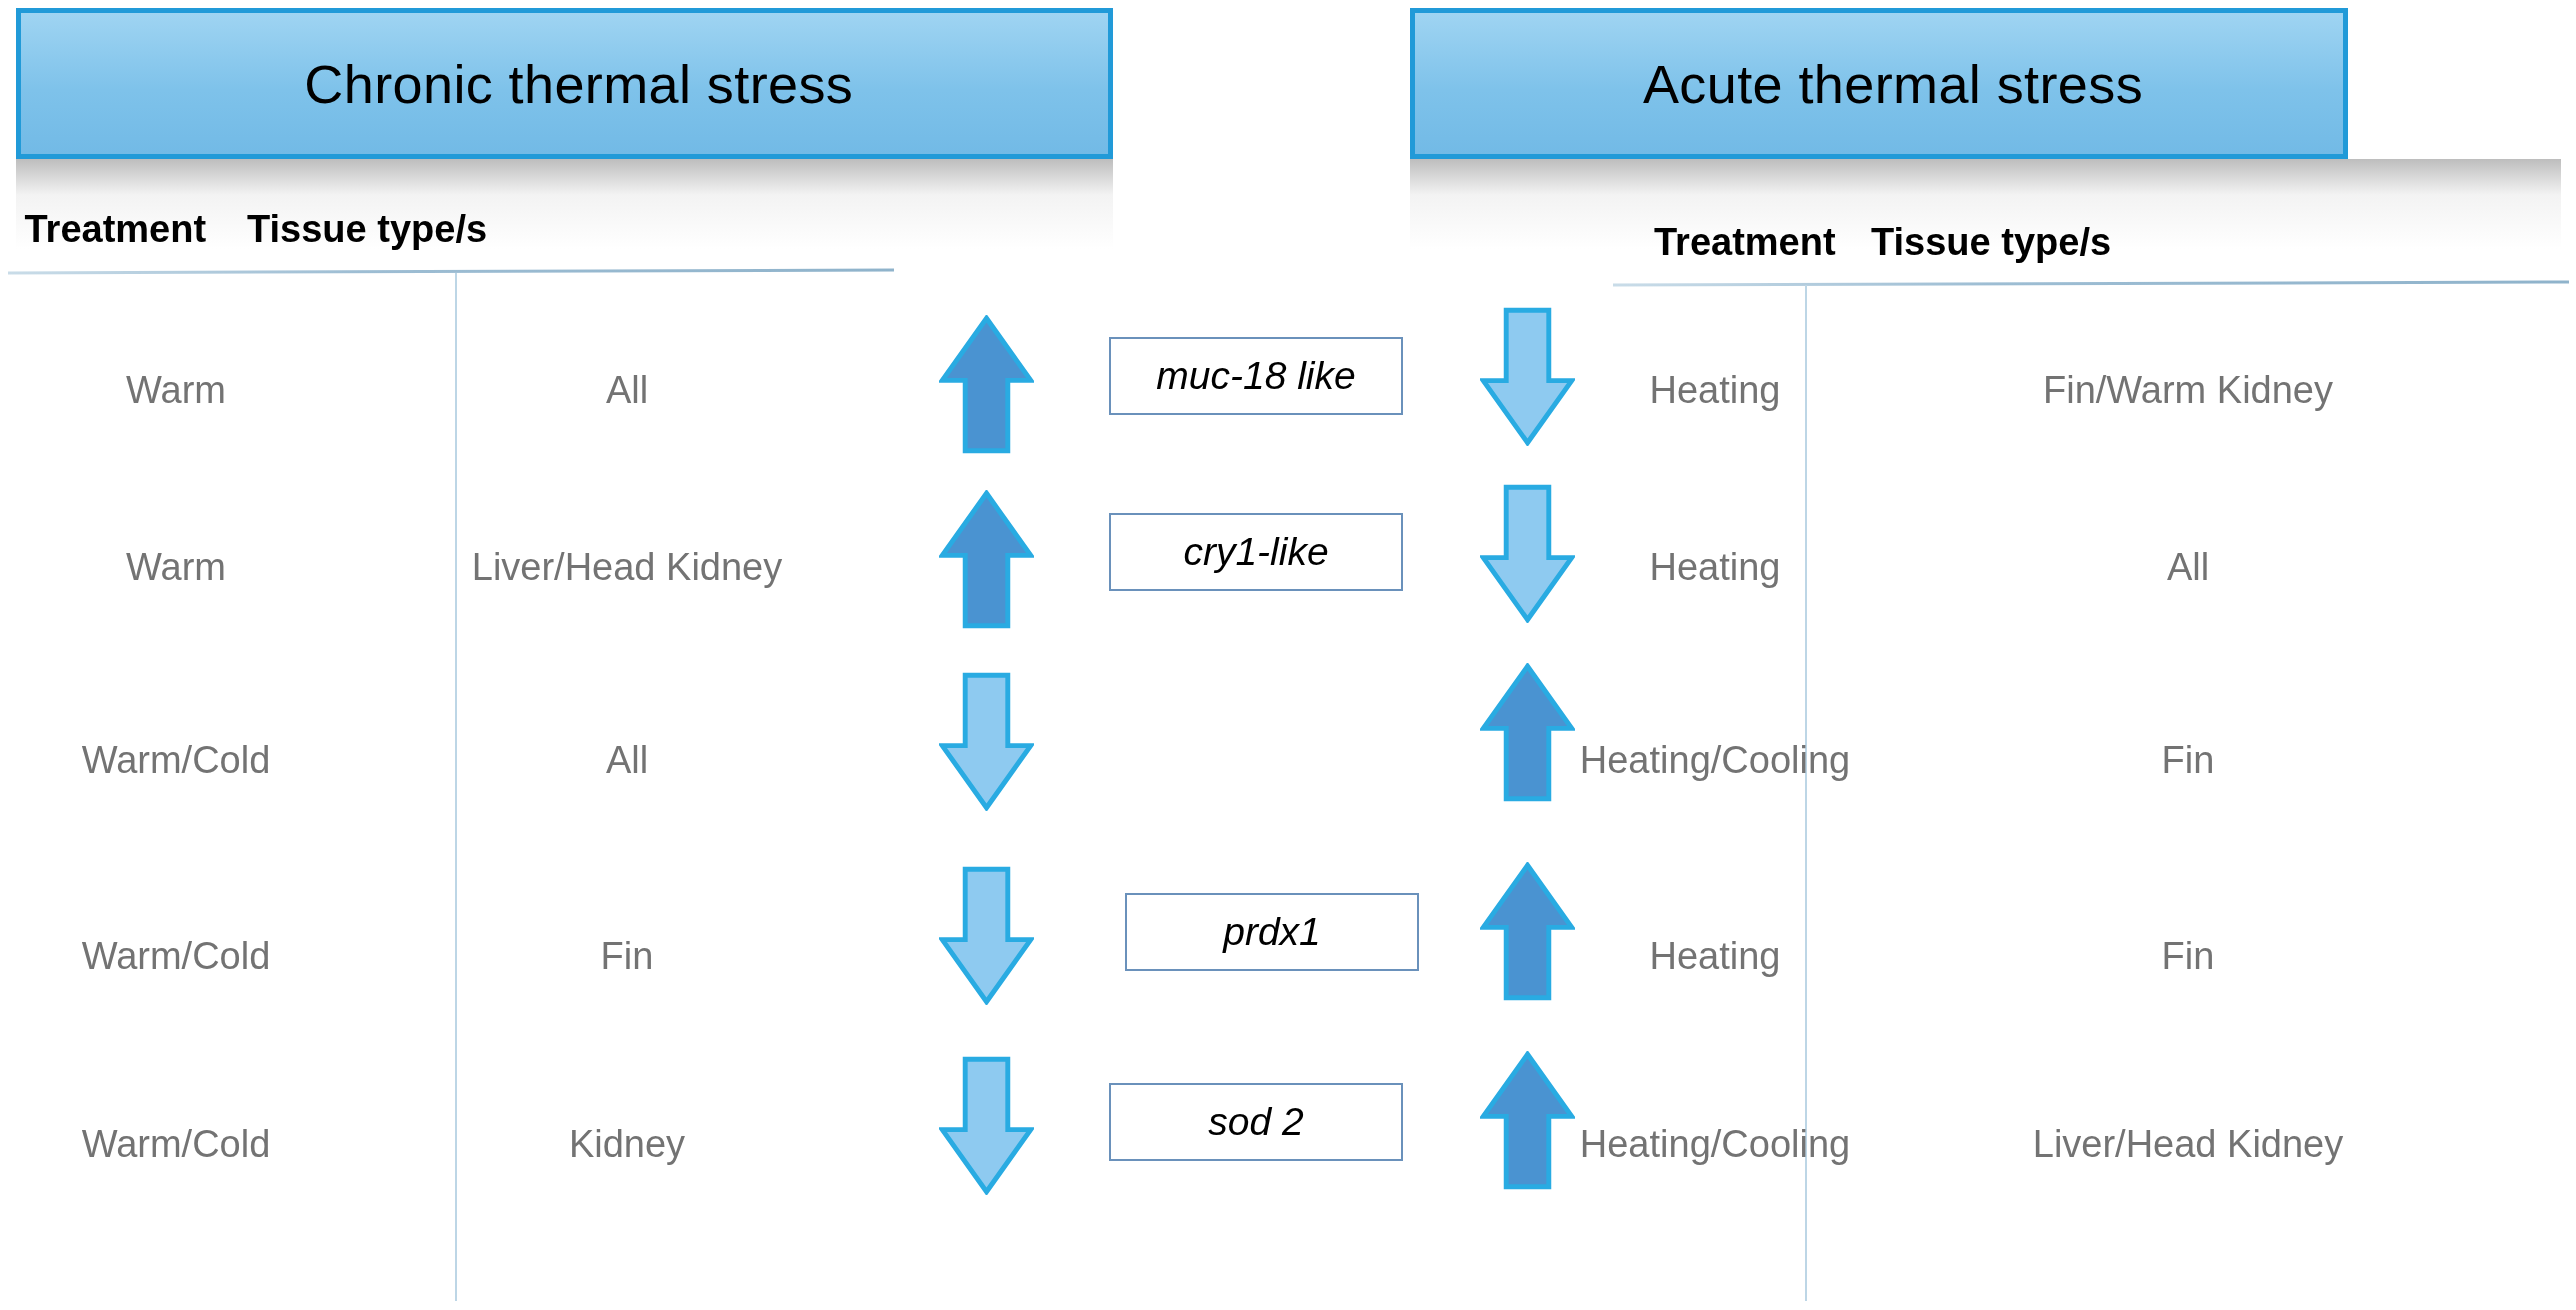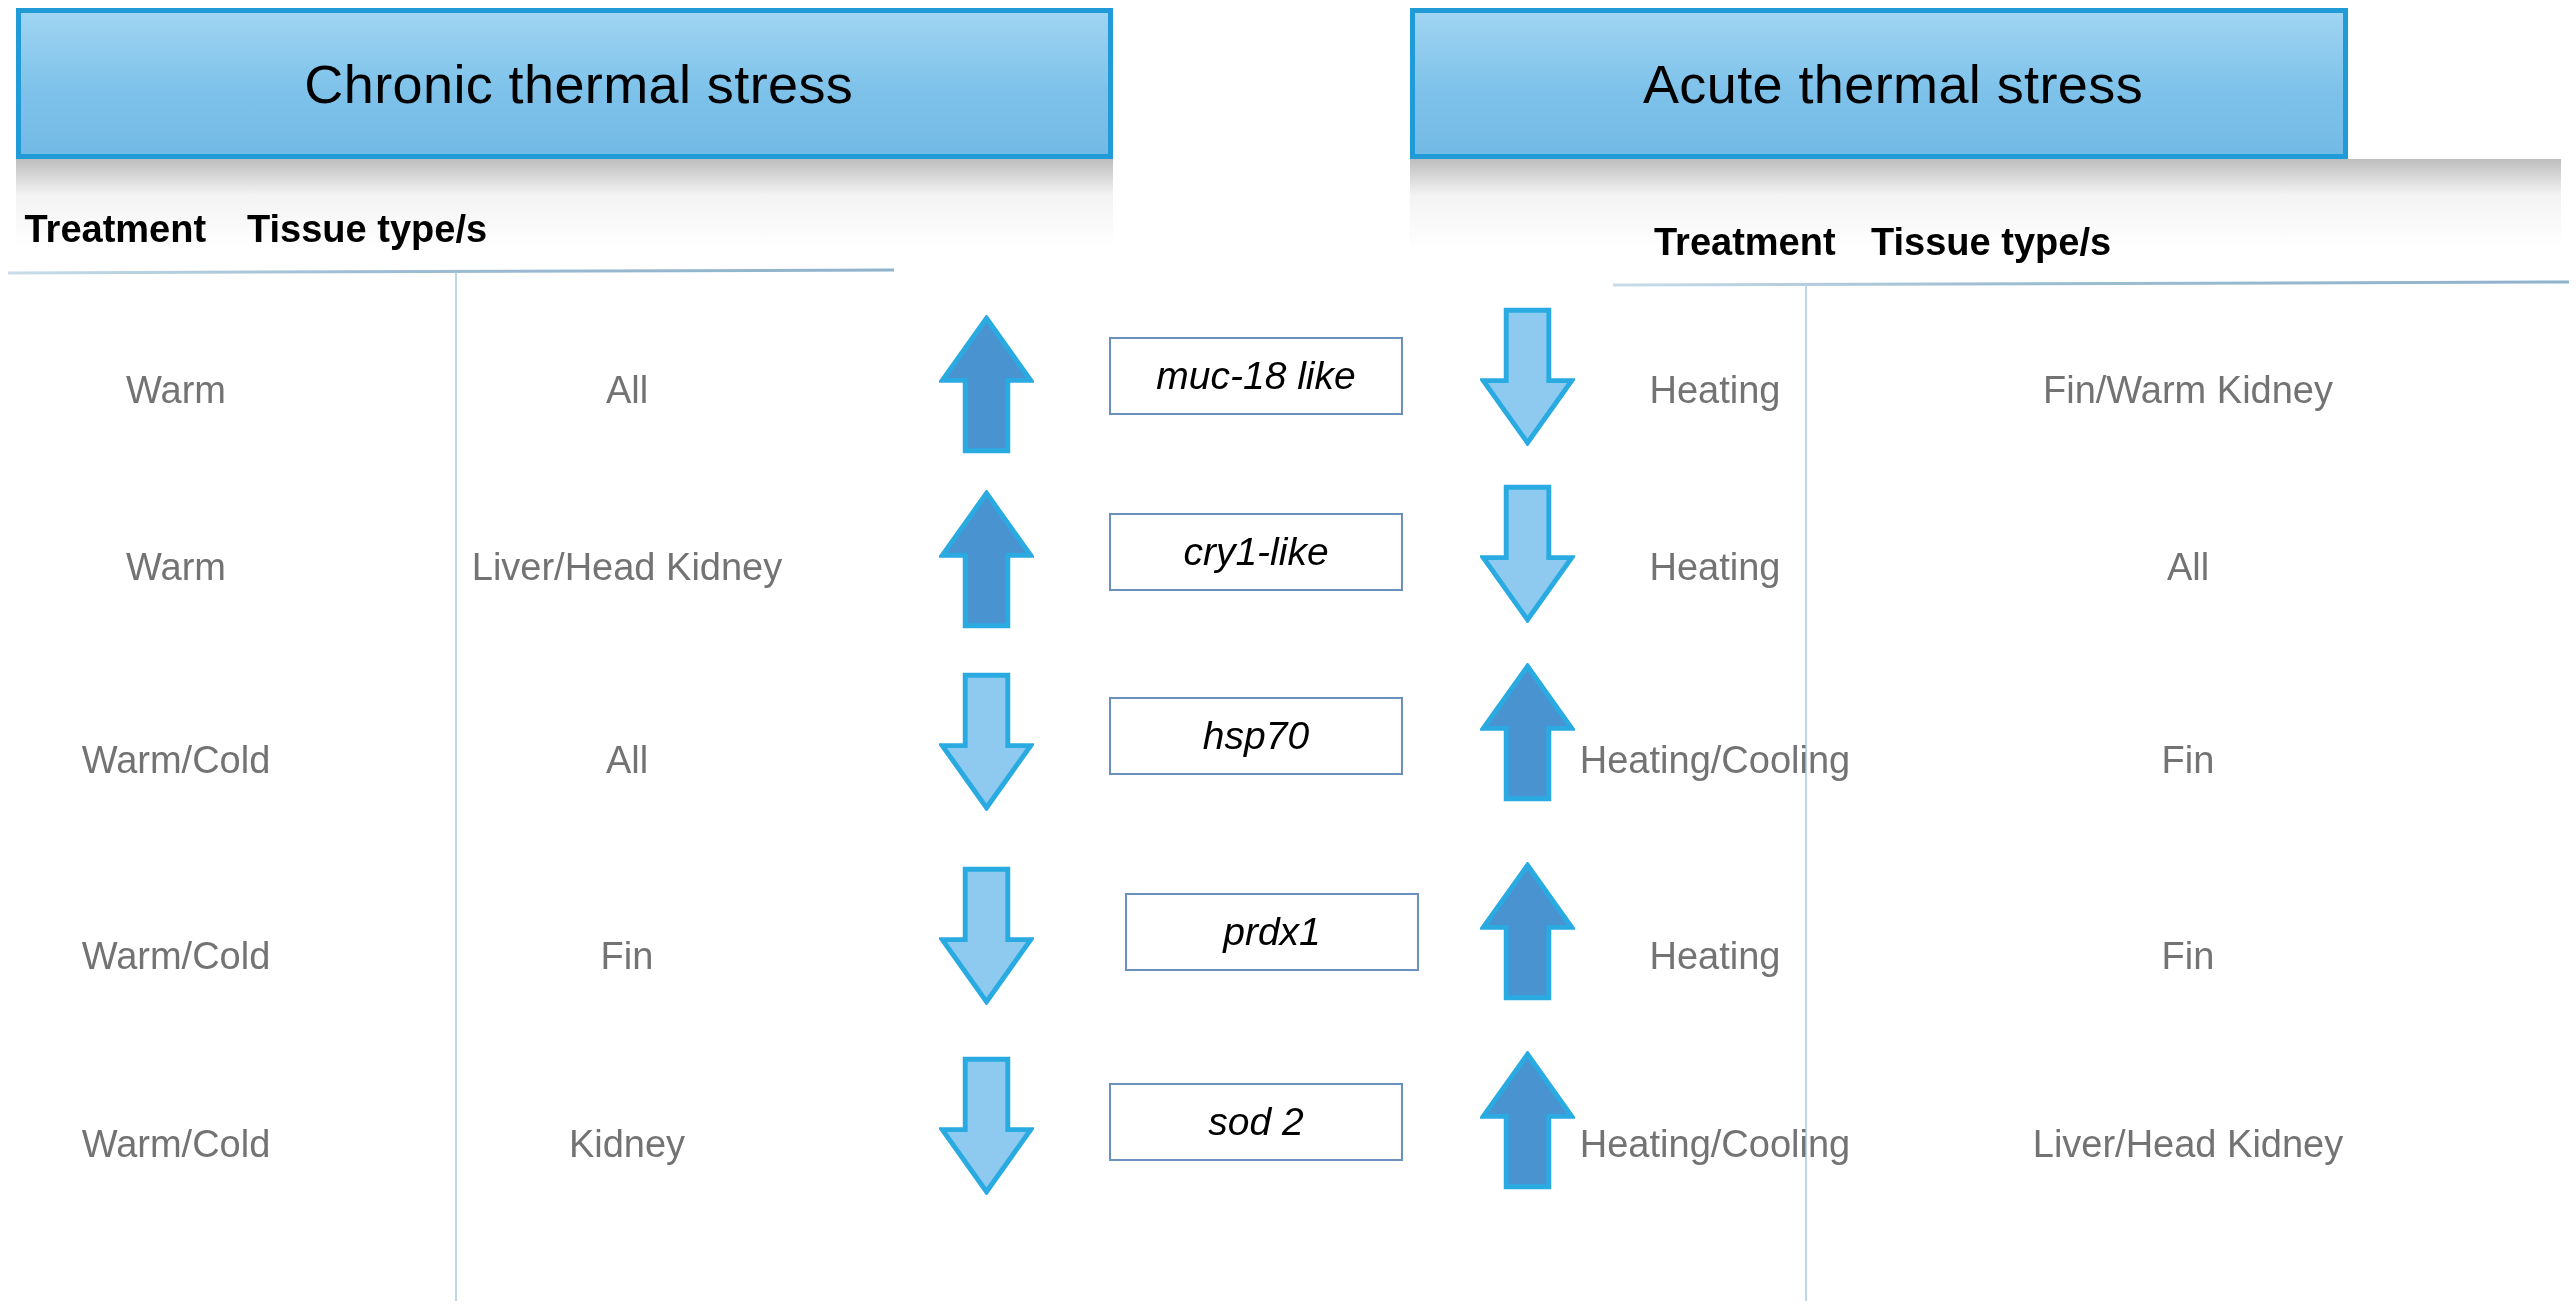--- a/index.html
+++ b/index.html
@@ -190,23 +190,20 @@
     <svg viewBox="0 0 116 170" preserveAspectRatio="none">
       <polygon points="58,166 112,90 84,90 84,4 32,4 32,90 4,90" fill="#8ecaf0" stroke="#29abe2" stroke-width="6"></polygon>
     </svg>
   </div>
 
   <div class="arrow" style="left:8.2px; top:672px;">
     <svg viewBox="0 0 116 170" preserveAspectRatio="none">
       <polygon points="58,166 112,90 84,90 84,4 32,4 32,90 4,90" fill="#8ecaf0" stroke="#29abe2" stroke-width="6"></polygon>
     </svg>
   </div>
-  <div class="gene-box" style="left:178px; top:697px;">
-    <span class="gene-label">hsp70</span>
-  </div>
   <div class="arrow" style="left:549px; top:663px;">
     <svg viewBox="0 0 116 170" preserveAspectRatio="none">
       <polygon points="58,4 112,80 84,80 84,166 32,166 32,80 4,80" fill="#4a93d1" stroke="#29abe2" stroke-width="6"></polygon>
     </svg>
   </div>
 
   <div class="arrow" style="left:8.2px; top:866px;">
     <svg viewBox="0 0 116 170" preserveAspectRatio="none">
       <polygon points="58,166 112,90 84,90 84,4 32,4 32,90 4,90" fill="#8ecaf0" stroke="#29abe2" stroke-width="6"></polygon>
     </svg>

